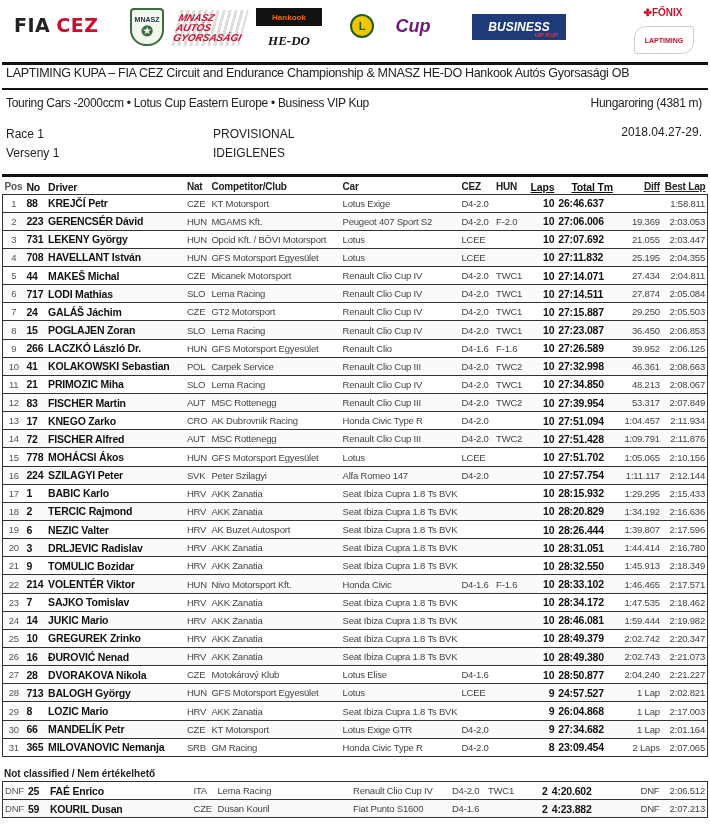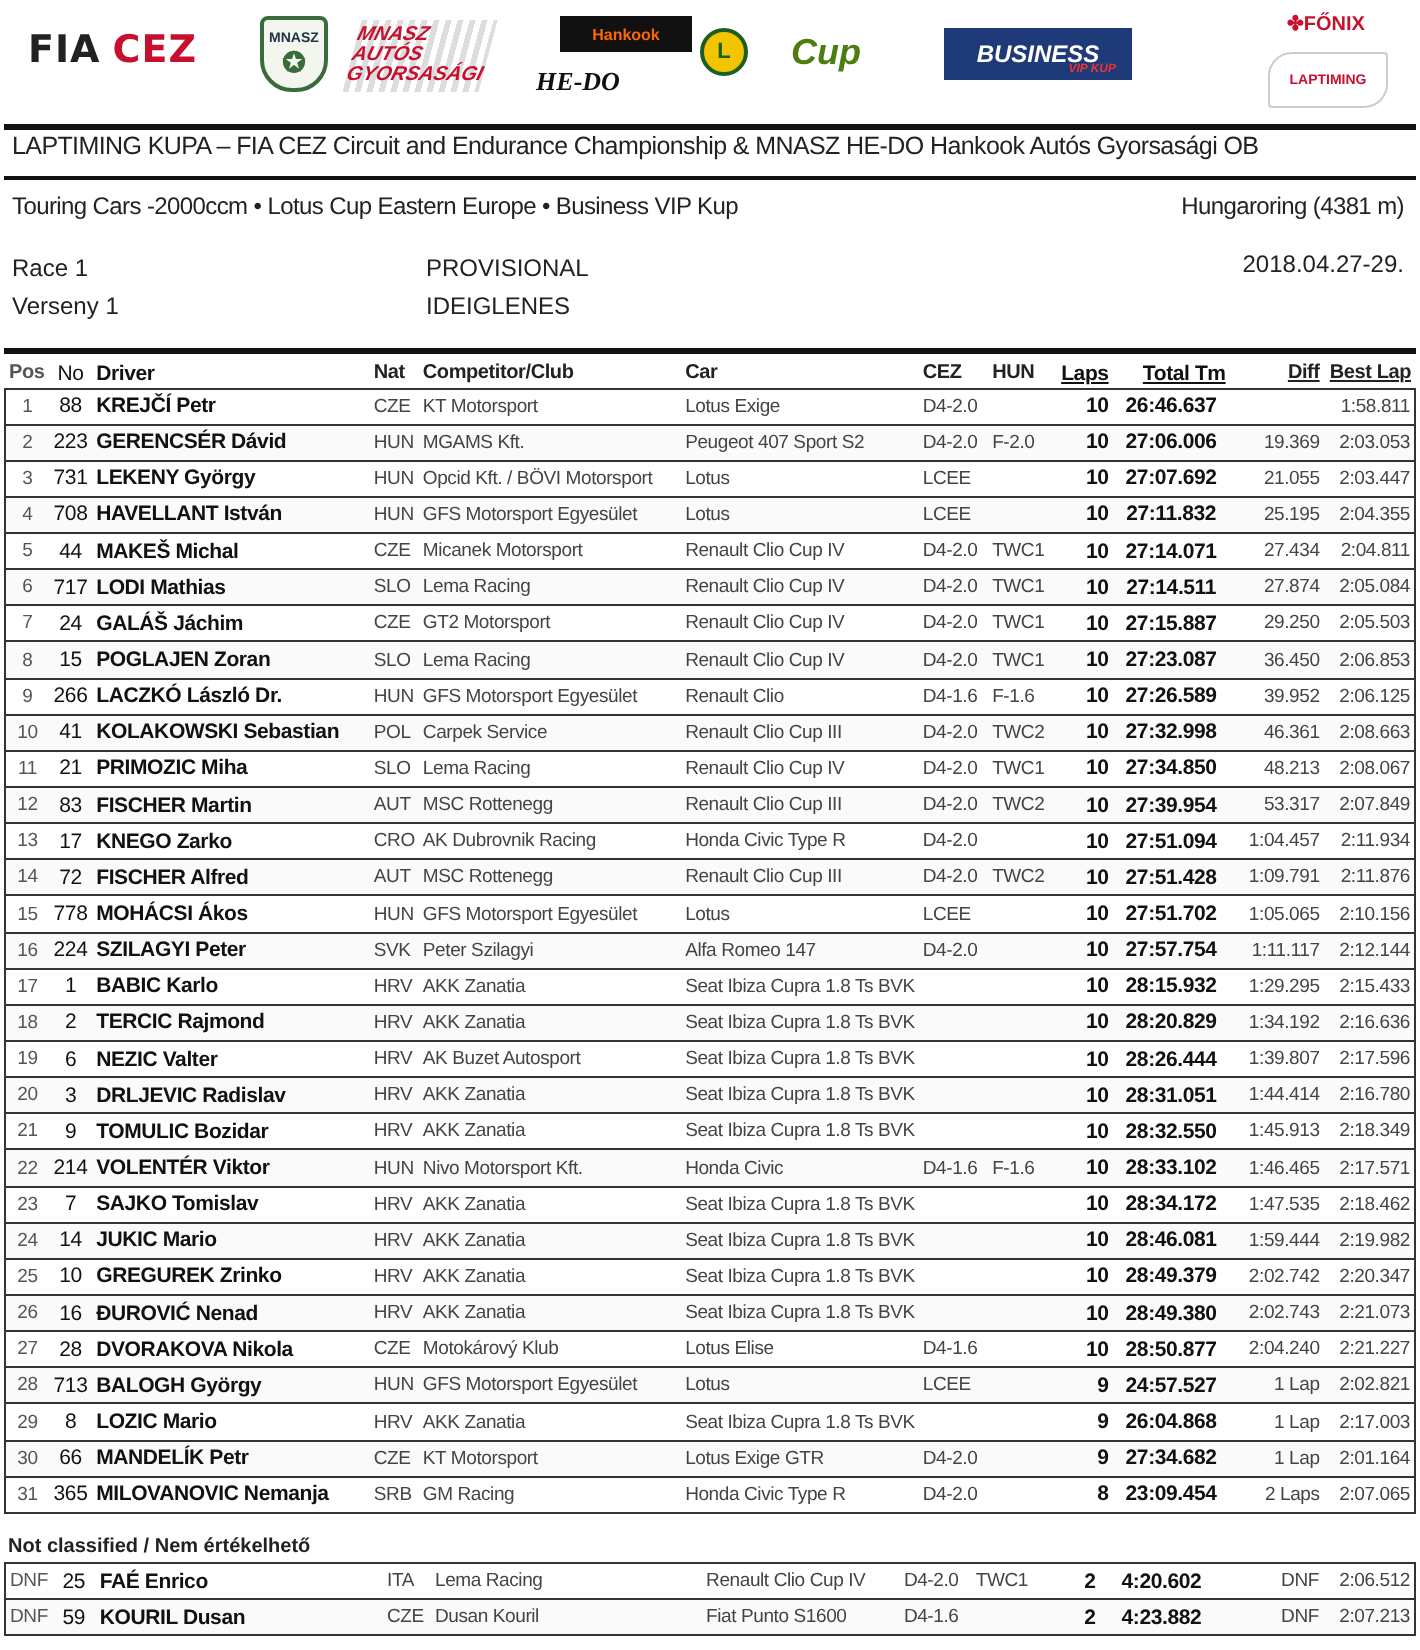--- a/index.html
+++ b/index.html
@@ -4,52 +4,52 @@
 <style>
   * { box-sizing: border-box; margin: 0; padding: 0; }
   body { width: 710px; height: 825px; background: #fff; font-family: "Liberation Sans", sans-serif; color: #222; overflow: hidden; position: relative; }
   .logos { position: absolute; top: 0; left: 0; width: 710px; height: 60px; }
   .logo { position: absolute; display: flex; align-items: center; justify-content: center; font-weight: bold; }
   .fia { left: 14px; top: 14px; font-size: 19px; letter-spacing: 0.5px; color: #222; font-family: "DejaVu Sans", sans-serif; }
   .fia .cez { color: #c8102e; margin-left: 6px; }
   .mnasz { left: 130px; top: 8px; width: 34px; height: 38px; border: 2px solid #3a6b3a; border-radius: 4px 4px 16px 16px; font-size: 7px; color: #234; flex-direction: column; background: #f2f6ee; }
   .mnasz .star { font-size: 14px; color: #3a6b3a; }
   .autos { left: 176px; top: 10px; width: 68px; height: 36px; font-size: 10px; font-style: italic; color: #c8102e; line-height: 10px; flex-direction: column; transform: skewX(-15deg); background: repeating-linear-gradient(90deg, #ddd 0 3px, #fff 3px 6px); }
-  .hankook { left: 256px; top: 8px; width: 66px; height: 18px; background: #111; color: #f60; font-size: 8px; margin-left: 24px; }
+  .hankook { left: 256px; top: 8px; width: 66px; height: 18px; background: #111; color: #f60; font-size: 8px; }
   .hedo { left: 256px; top: 32px; width: 66px; height: 18px; color: #111; font-size: 13px; font-style: italic; font-family: Liberation Serif, serif; }
   .lotus-badge { left: 350px; top: 14px; width: 24px; height: 24px; border-radius: 50%; background: #f3c400; border: 2px solid #1b5e20; color: #1b5e20; font-size: 11px; }
-  .cup { left: 378px; top: 14px; width: 70px; height: 24px; color: #4d7c0f; font-style: italic; font-size: 18px; }
+  .cup { left: 378px; top: 14px; width: 70px; height: 24px; color: #701a75; font-style: italic; font-size: 18px; }
   .business { left: 472px; top: 14px; width: 94px; height: 26px; background: #1e3a78; color: #fff; font-size: 12px; font-style: italic; }
   .business .small { font-size: 6px; position: absolute; bottom: 2px; right: 8px; color: #e33; }
   .fonix { left: 628px; top: 2px; width: 70px; height: 20px; color: #c8102e; font-size: 10px; }
   .laptiming { left: 634px; top: 26px; width: 60px; height: 28px; color: #c8102e; font-size: 7px; border: 1px solid #ccc; border-radius: 12px 2px 12px 2px; }
 
   .rule { position: absolute; left: 2px; width: 706px; background: #111; }
   .title { position: absolute; left: 6px; top: 66px; font-size: 12.5px; letter-spacing: -0.3px; }
   .subtitle { position: absolute; left: 6px; top: 96px; font-size: 12px; letter-spacing: -0.3px; }
   .venue { position: absolute; right: 8px; top: 96px; font-size: 12px; letter-spacing: -0.3px; }
   .race { position: absolute; left: 6px; top: 125px; font-size: 12px; line-height: 19px; }
   .status { position: absolute; left: 213px; top: 125px; font-size: 12px; line-height: 19px; }
   .date { position: absolute; right: 8px; top: 125px; font-size: 12px; }
 
   table { position: absolute; left: 2px; top: 180px; width: 706px; border-collapse: collapse; font-size: 9.5px; letter-spacing: -0.2px; }
   th { text-align: left; font-weight: bold; font-size: 10px; height: 14px; padding: 0 2px; white-space: nowrap; }
   td { height: 18.15px; padding: 0 2px; white-space: nowrap; color: #444; }
   tbody tr { border: 1.5px solid #333; }
   tbody tr:nth-child(even) { background: #fafafa; }
   .c-pos { width: 22px; text-align: center; color: #555; }
-  .c-no { width: 22px; text-align: center; font-weight: normal; color: #111; font-size: 10.5px; }
+  .c-no { width: 22px; text-align: left; font-weight: bold; color: #111; font-size: 10.5px; }
   .c-drv { width: 144px; font-weight: bold; color: #111; font-size: 10.5px; }
   .c-nat { width: 24px; }
   .c-club { width: 136px; }
   .c-car { width: 99px; }
   .c-cez { width: 36px; }
   .c-hun { width: 34px; }
   .c-laps { width: 30px; text-align: right; font-weight: bold; color: #111; font-size: 10.5px; }
-  .c-tot { width: 62px; text-align: center; font-weight: bold; color: #111; font-size: 10.5px; }
+  .c-tot { width: 62px; text-align: left; font-weight: bold; color: #111; font-size: 10.5px; }
   .c-diff { width: 50px; text-align: right; }
   .c-best { width: 46px; text-align: right; }
   th.c-laps, th.c-tot, th.c-diff, th.c-best { text-align: right; text-decoration: underline; }
   th.c-pos { text-align: left; }
   .section-label { position: absolute; left: 4px; top: 768px; font-size: 10px; font-weight: bold; color: #222; }
   table.nc { top: 781px; }
 </style>
 </head>
 <body>
 

